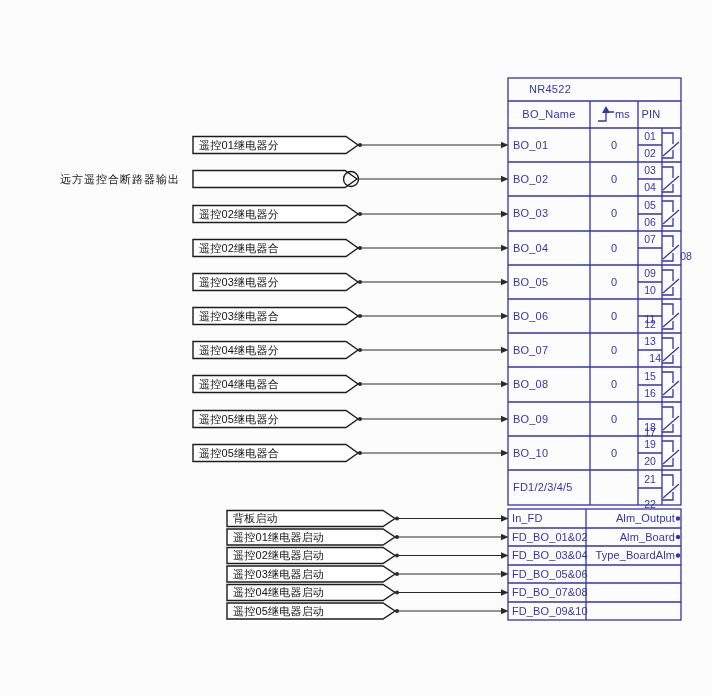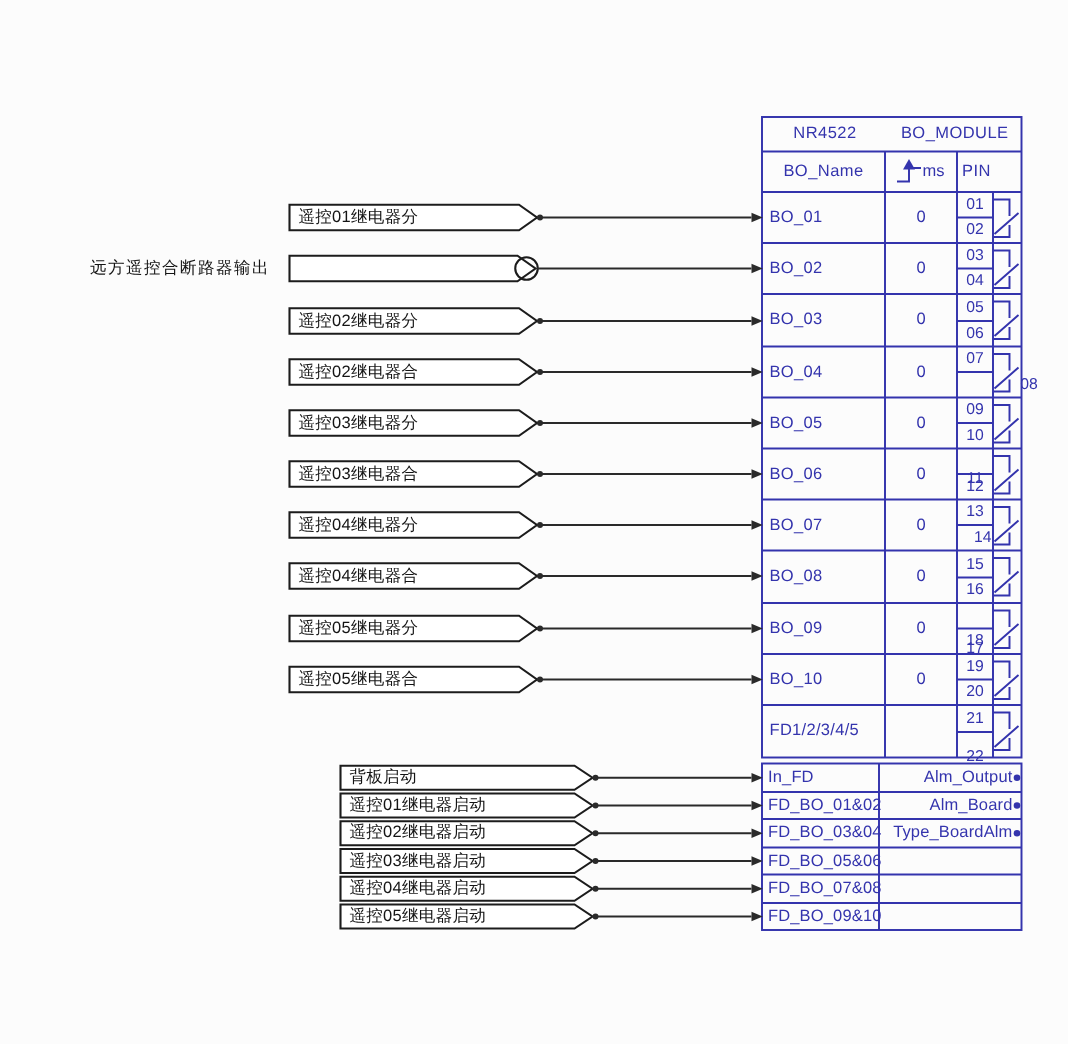--- a/index.html
+++ b/index.html
@@ -143,21 +143,20 @@
   <div class="tagtxt" style="left:196px;top:445px;">遥控05继电器合</div>
 
   <div class="tagtxt" style="left:230px;top:510px;">背板启动</div>
   <div class="tagtxt" style="left:230px;top:529px;">遥控01继电器启动</div>
   <div class="tagtxt" style="left:230px;top:547px;">遥控02继电器启动</div>
   <div class="tagtxt" style="left:230px;top:566px;">遥控03继电器启动</div>
   <div class="tagtxt" style="left:230px;top:584px;">遥控04继电器启动</div>
   <div class="tagtxt" style="left:230px;top:603px;">遥控05继电器启动</div>
 
   <div class="bt hdr" style="left:508px;top:78px;width:84px;height:23px;line-height:23px;">NR4522</div>
-  <div class="bt hdr" style="left:592px;top:78px;width:89px;height:23px;line-height:23px;">BO_MODULE</div>
 
   <div class="bt hdr" style="left:508px;top:101px;width:82px;height:27px;line-height:27px;">BO_Name</div>
   <div class="bt" style="left:615px;top:101px;height:27px;line-height:27px;">ms</div>
   <div class="bt hdr" style="left:638px;top:101px;width:26px;height:27px;line-height:27px;">PIN</div>
 
   <div class="bt bon" style="top:128px;height:34px;line-height:34px;">BO_01</div>
   <div class="bt msv" style="top:128px;height:34px;line-height:34px;">0</div>
   <div class="bt pin" style="top:128px;height:17px;line-height:17px;">01</div>
   <div class="bt pin" style="top:145px;height:17px;line-height:17px;">02</div>
 

